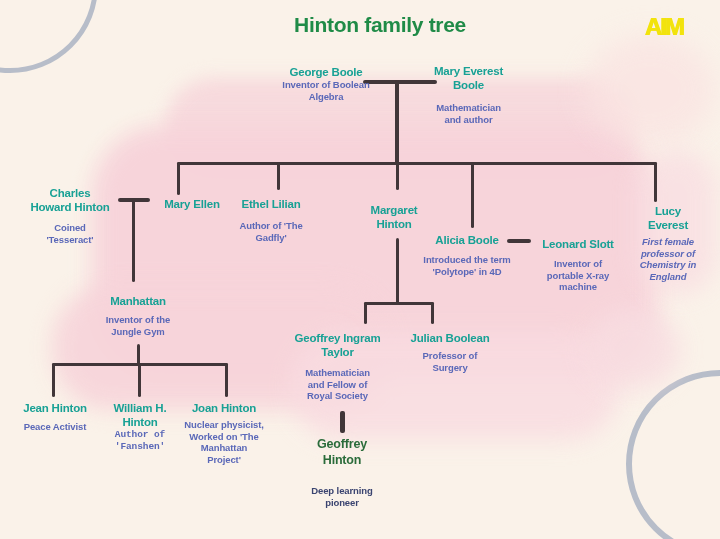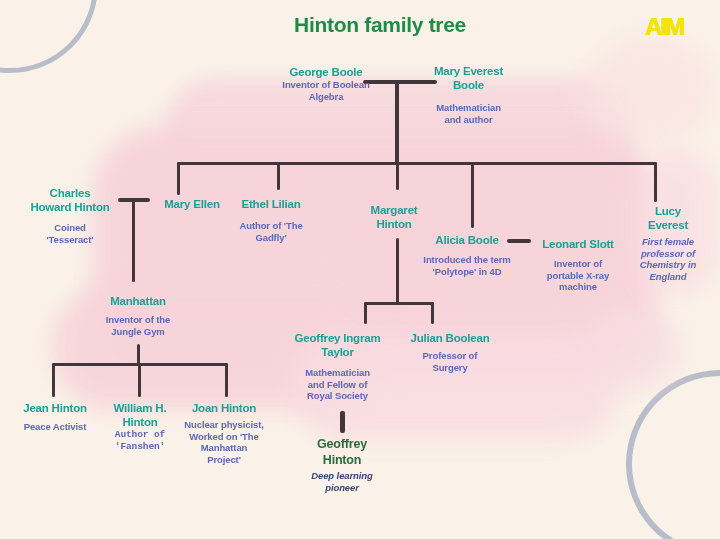--- a/index.html
+++ b/index.html
@@ -183,17 +183,17 @@
 
   <div class="node" style="left:405px;top:331px;width:90px;">
     <div class="name">Julian Boolean</div>
     <div class="desc" style="margin-top:5px;">Professor of
 Surgery</div>
   </div>
 
   <div class="node highlight" style="left:301px;top:436px;width:82px;">
     <div class="name">Geoffrey
 Hinton</div>
-    <div class="desc" style="margin-top:2px;font-style:italic;">Deep learning
+    <div class="desc" style="margin-top:17px;">Deep learning
 pioneer</div>
   </div>
 
 </div>
 
 </body></html>

